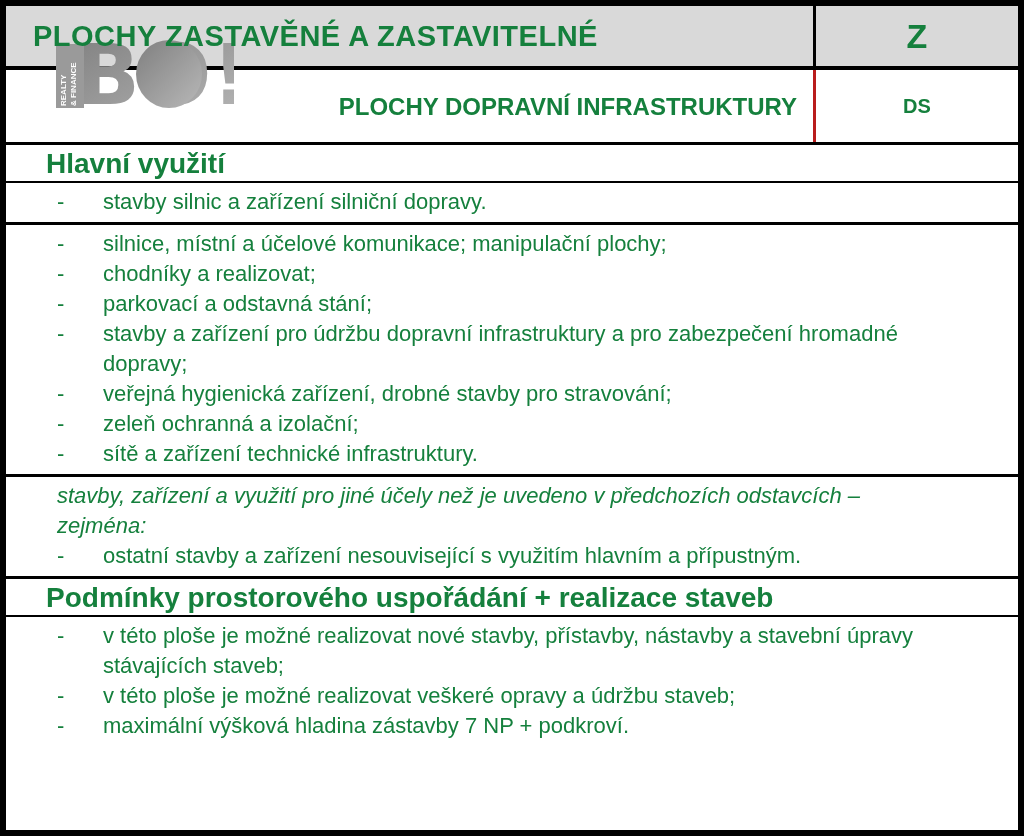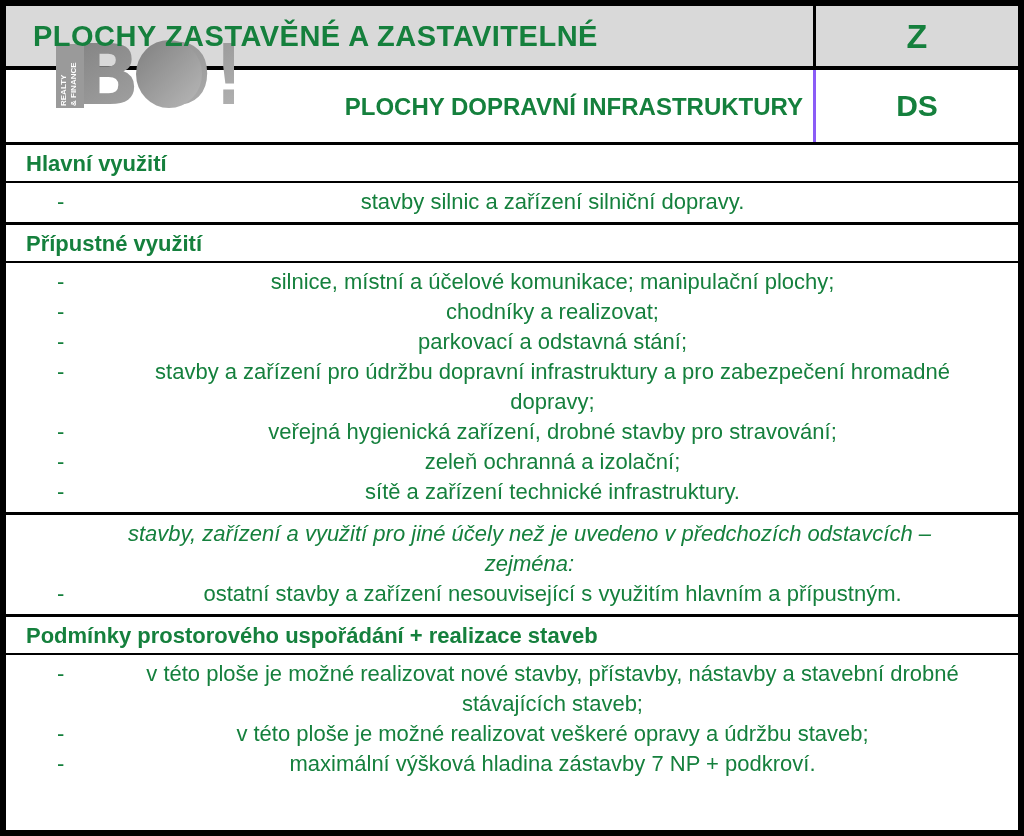--- a/index.html
+++ b/index.html
@@ -10,33 +10,33 @@
     font-family:"Liberation Sans","DejaVu Sans",sans-serif;
   }
   .hrow{display:flex;flex:none;}
   .row1{height:60px;background:#d9d9d9;border-bottom:4px solid #000;}
   .cell-title{flex:1;display:flex;align-items:center;padding-left:27px;
     border-right:3px solid #000;font-weight:700;font-size:29px;letter-spacing:.5px;}
   .cell-title span{position:relative;z-index:2;}
   .cell-code{width:202px;flex:none;display:flex;align-items:center;justify-content:center;font-weight:700;}
   .row1 .cell-code{font-size:34px;}
   .row2{height:72px;background:#fff;border-bottom:3px solid #000;}
-  .cell-subtitle{flex:1;border-right:3px solid #8b5cf6;display:flex;flex-direction:column;
-    align-items:flex-end;justify-content:center;text-align:right;padding-right:10px;
+  .cell-subtitle{flex:1;border-right:3px solid #b91c1c;display:flex;flex-direction:column;
+    align-items:flex-end;justify-content:center;text-align:right;padding-right:16px;
     font-weight:700;font-size:24px;line-height:31px;}
   .cell-subtitle span{position:relative;z-index:2;}
-  .row2 .cell-code{font-size:30px;border-radius:12px;}
+  .row2 .cell-code{font-size:20px;border-radius:12px;}
   .logo{position:absolute;left:50px;top:30px;width:178px;height:80px;z-index:1;pointer-events:none;}
-  .section-header{flex:none;font-weight:700;font-size:22px;line-height:29px;
-    padding:4px 20px 3px 20px;border-bottom:2px solid #000;}
+  .section-header{flex:none;font-weight:700;font-size:28px;line-height:29px;
+    padding:4px 20px 3px 40px;border-bottom:2px solid #000;}
   .content{flex:none;border-bottom:3px solid #000;padding:4px 0 5px;font-size:22px;line-height:30px;}
   .content.last{flex:1;border-bottom:none;}
   .item{display:flex;align-items:flex-start;}
   .item .marker{flex:none;width:46px;padding-left:51px;box-sizing:content-box;}
-  .item .text{flex:1;padding-right:16px;white-space:pre-line;text-align:center;}
+  .item .text{flex:1;padding-right:16px;white-space:pre-line;}
   .item.plain{padding-left:51px;font-style:italic;}
 </style>
 </head>
 <body>
 
 <div class="sheet">
 
   <div class="hrow row1">
     <div class="cell-title">
       <span>PLOCHY ZASTAVĚNÉ A ZASTAVITELNÉ</span>
@@ -74,21 +74,20 @@
   </div>
 
   <div class="section-header">Hlavní využití</div>
   <div class="content">
     <div class="item">
       <span class="marker">-</span>
       <span class="text">stavby silnic a zařízení silniční dopravy.</span>
     </div>
   </div>
 
-  <div class="section-header">Přípustné využití</div>
   <div class="content">
     <div class="item">
       <span class="marker">-</span>
       <span class="text">silnice, místní a účelové komunikace; manipulační plochy;</span>
     </div>
     <div class="item">
       <span class="marker">-</span>
       <span class="text">chodníky a realizovat;</span>
     </div>
     <div class="item">
@@ -122,21 +121,21 @@
     <div class="item">
       <span class="marker">-</span>
       <span class="text">ostatní stavby a zařízení nesouvisející s využitím hlavním a přípustným.</span>
     </div>
   </div>
 
   <div class="section-header">Podmínky prostorového uspořádání + realizace staveb</div>
   <div class="content last">
     <div class="item">
       <span class="marker">-</span>
-      <span class="text">v této ploše je možné realizovat nové stavby, přístavby, nástavby a stavební drobné
+      <span class="text">v této ploše je možné realizovat nové stavby, přístavby, nástavby a stavební úpravy
 stávajících staveb;</span>
     </div>
     <div class="item">
       <span class="marker">-</span>
       <span class="text">v této ploše je možné realizovat veškeré opravy a údržbu staveb;</span>
     </div>
     <div class="item">
       <span class="marker">-</span>
       <span class="text">maximální výšková hladina zástavby 7 NP + podkroví.</span>
     </div>

